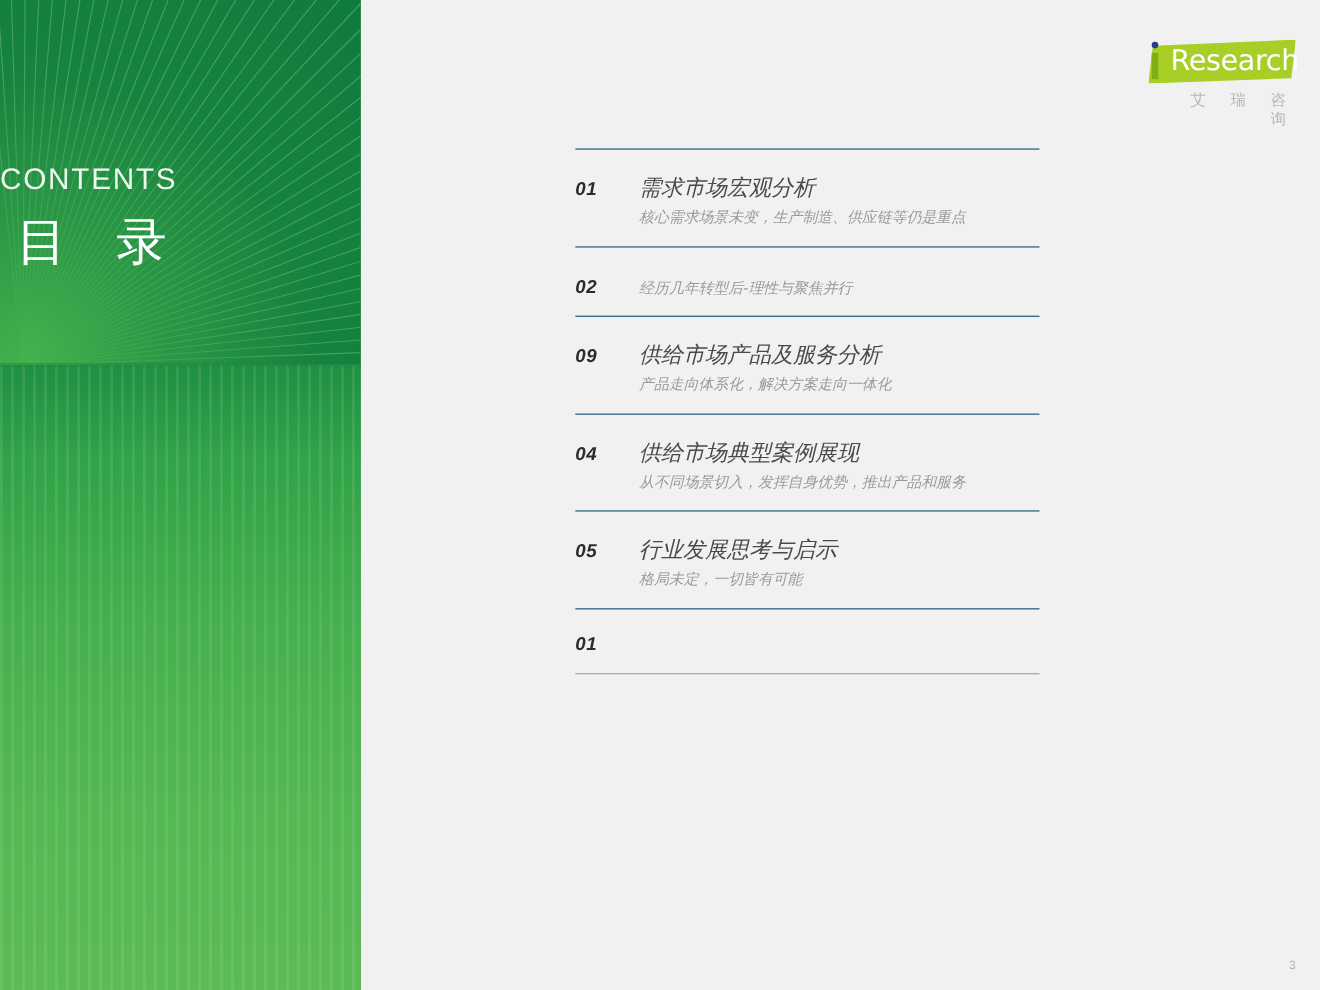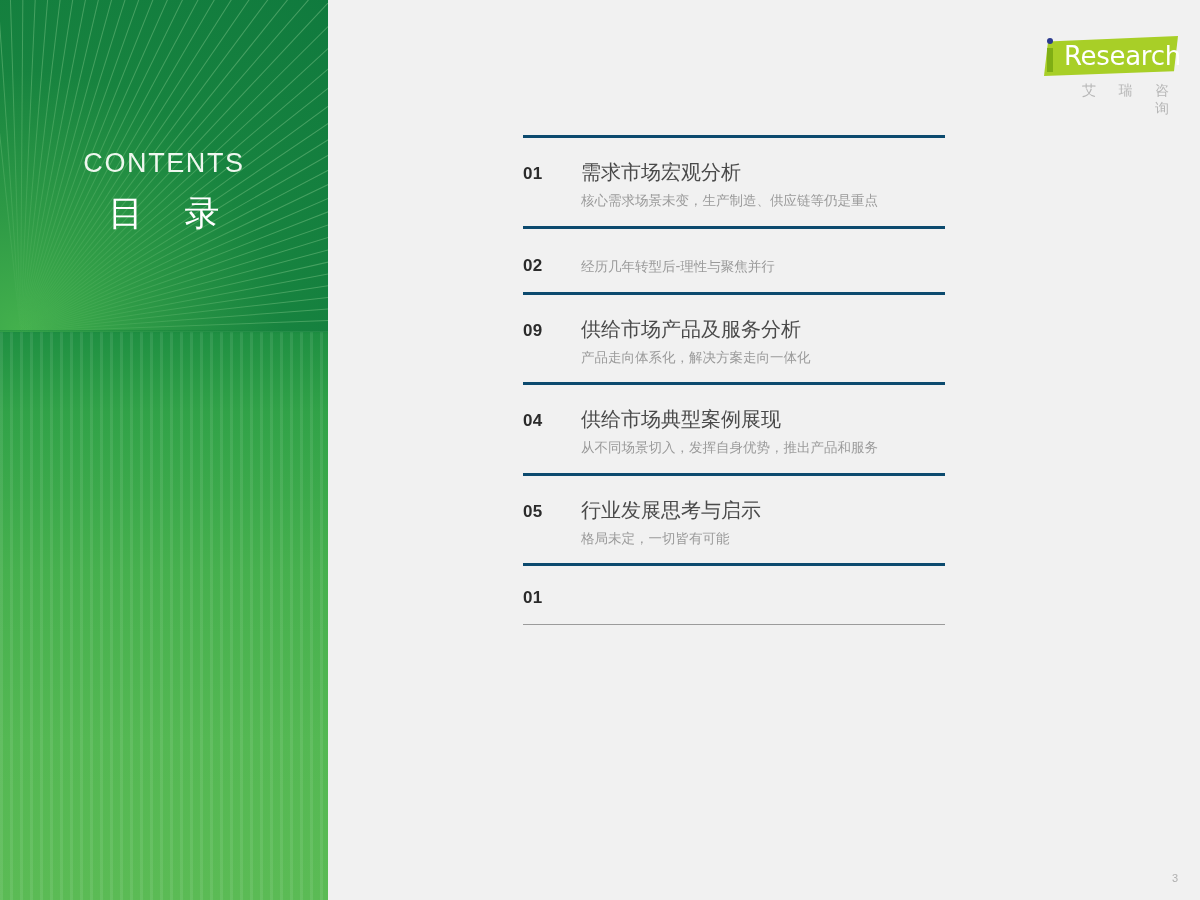--- a/index.html
+++ b/index.html
@@ -95,52 +95,52 @@
     height: 4px;
     background: linear-gradient(to bottom, rgba(20,130,60,.55), rgba(20,130,60,0));
   }
 
   
   .panel-text {
     position: absolute;
     left: 0;
     top: 150px;
     width: 328px;
-    text-align: center;
     z-index: 5;
   }
   .contents-en {
     color: #eef7ee;
     font-size: 27px;
     letter-spacing: 1.6px;
     line-height: 1;
     font-weight: 400;
   }
   .contents-cn {
     margin-top: 16px;
     color: #ffffff;
-    font-size: 35px;
+    font-size: 46px;
     font-weight: 400;
     letter-spacing: 15px;
     text-indent: 15px;
     line-height: 1.16;
     font-family: "DejaVu Sans", "Liberation Sans", sans-serif;
   }
 
   
   .toc {
     position: absolute;
     left: 523px;
     top: 135px;
     width: 422px;
   }
   .toc-entry {
     position: relative;
     padding: 22px 0 16px 0;
-    border-top: 3px solid #0c4a6e;
+    border-top: 1px solid #0c4a6e;
+    font-style: italic;
   }
   .toc-entry.last {
     border-bottom: 1px solid #9b9b9b;
   }
   .toc-row {
     display: flex;
     align-items: baseline;
   }
   .toc-num {
     width: 58px;

